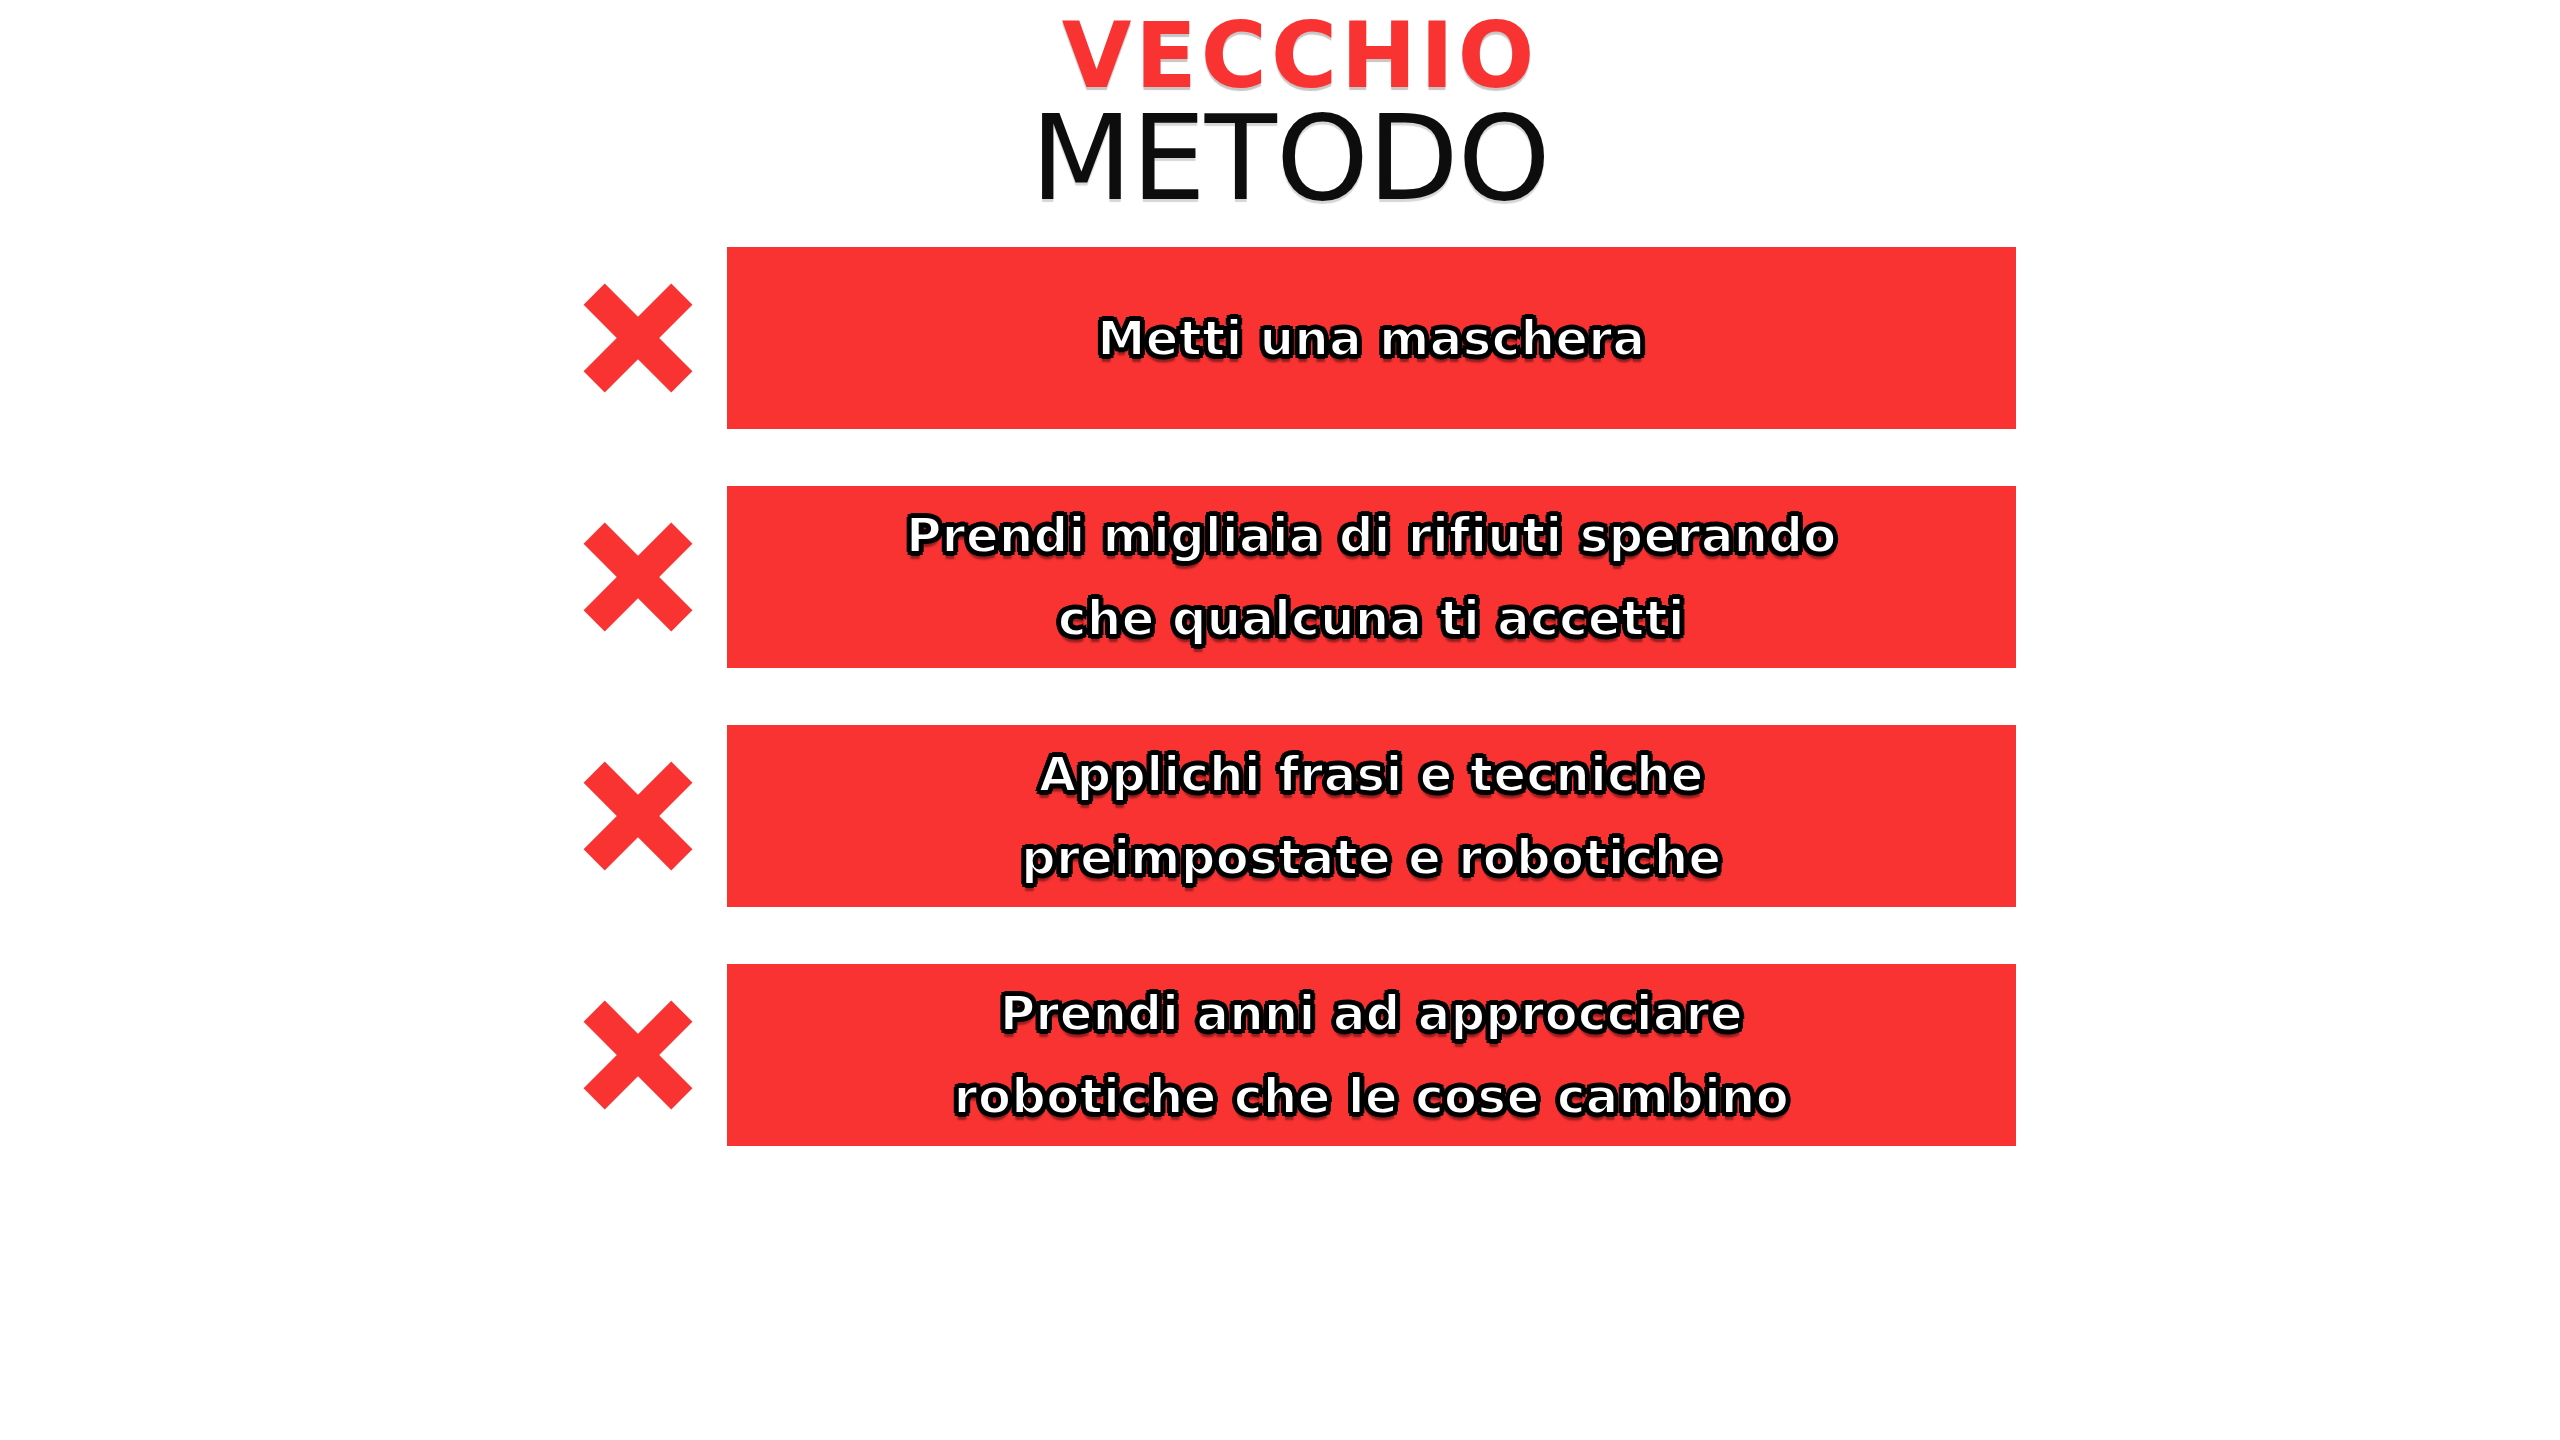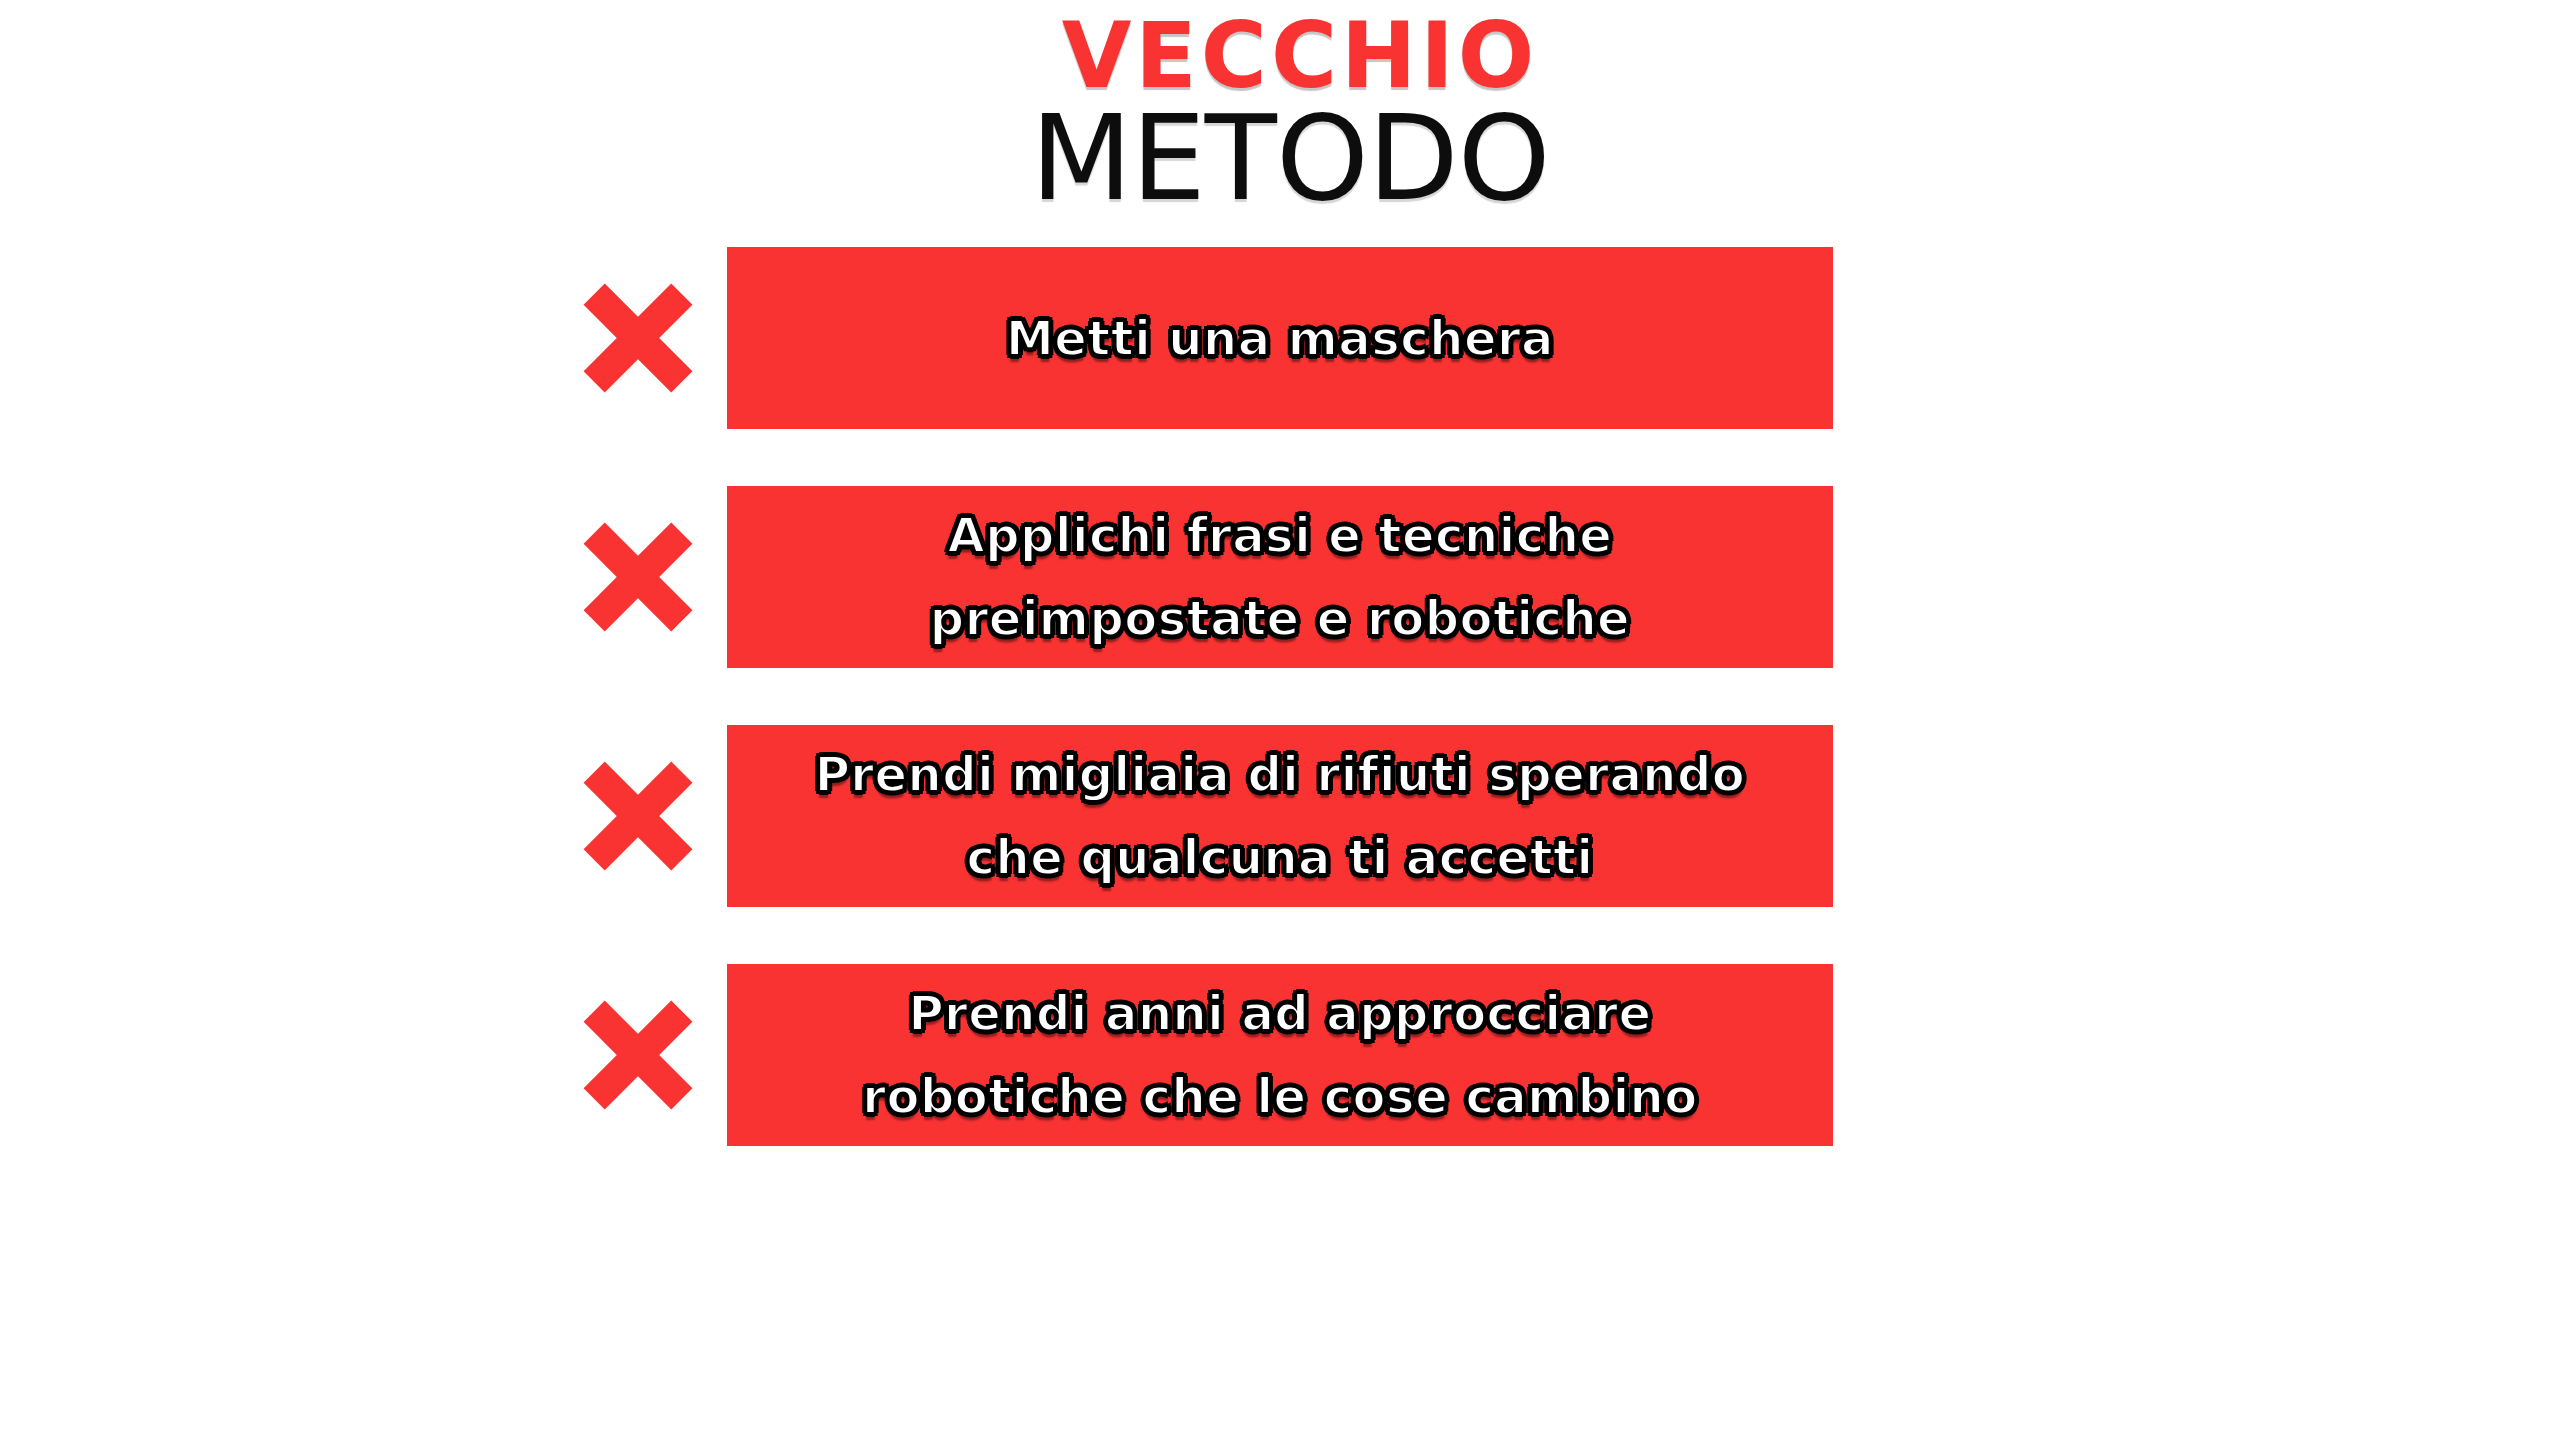--- a/index.html
+++ b/index.html
@@ -37,21 +37,21 @@
   .xmark { position: relative; width: 110px; height: 110px; margin-right: 34px; flex: none; }
   .xbar {
     position: absolute;
     left: 50%; top: 50%;
     width: 124px; height: 30px;
     background: var(--red, #f93232);
   }
   .xbar.a { transform: translate(-50%, -50%) rotate(45deg); }
   .xbar.b { transform: translate(-50%, -50%) rotate(-45deg); }
   .box {
-    width: 1106px;
+    width: 1289px;
     height: 182px;
     background: var(--red, #f93232);
     display: flex;
     flex-direction: column;
     justify-content: center;
     align-items: center;
   }
   .line {
     color: var(--white, #ffffff);
     font-size: 48px;
@@ -87,33 +87,33 @@
         <div class="line">Metti una maschera</div>
       </div>
     </div>
 
     <div class="row">
       <div class="xmark">
         <span class="xbar a"></span>
         <span class="xbar b"></span>
       </div>
       <div class="box">
-        <div class="line">Applichi frasi e tecniche</div>
-        <div class="line">preimpostate e robotiche</div>
+        <div class="line">Prendi migliaia di rifiuti sperando</div>
+        <div class="line">che qualcuna ti accetti</div>
       </div>
     </div>
 
     <div class="row">
       <div class="xmark">
         <span class="xbar a"></span>
         <span class="xbar b"></span>
       </div>
       <div class="box">
-        <div class="line">Prendi migliaia di rifiuti sperando</div>
-        <div class="line">che qualcuna ti accetti</div>
+        <div class="line">Applichi frasi e tecniche</div>
+        <div class="line">preimpostate e robotiche</div>
       </div>
     </div>
 
     <div class="row">
       <div class="xmark">
         <span class="xbar a"></span>
         <span class="xbar b"></span>
       </div>
       <div class="box">
         <div class="line">Prendi anni ad approcciare</div>

